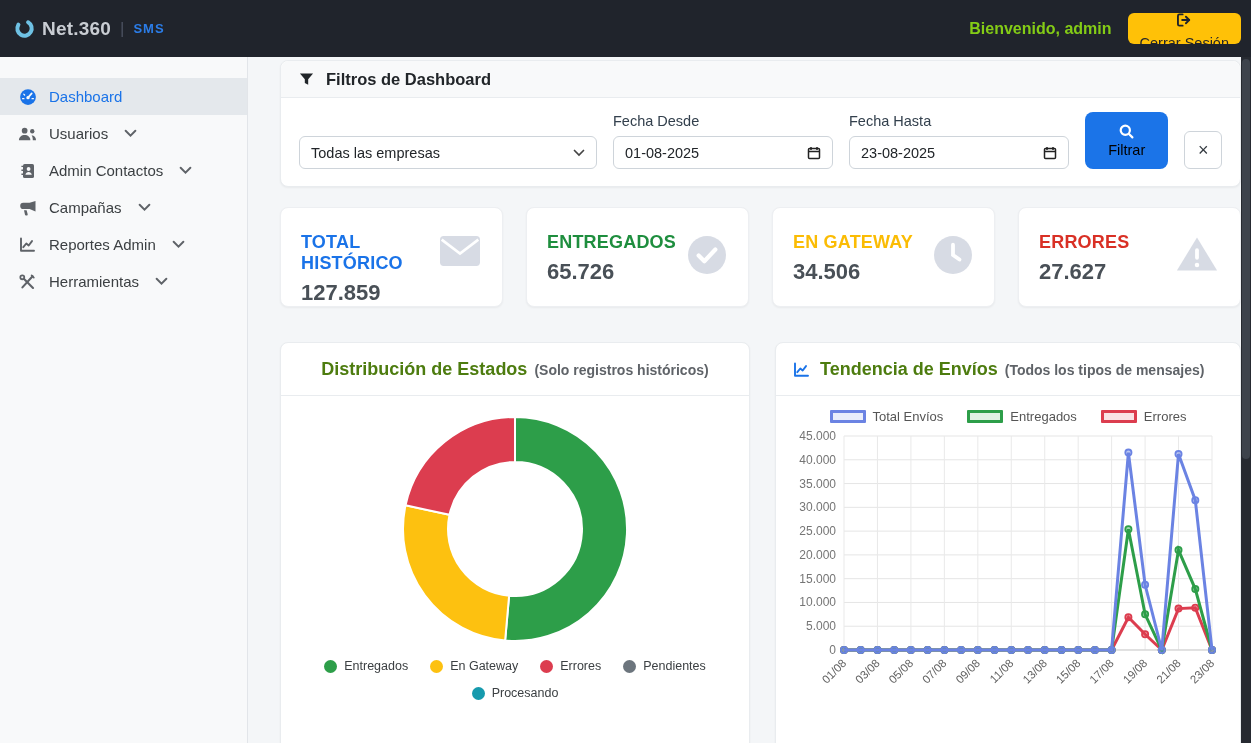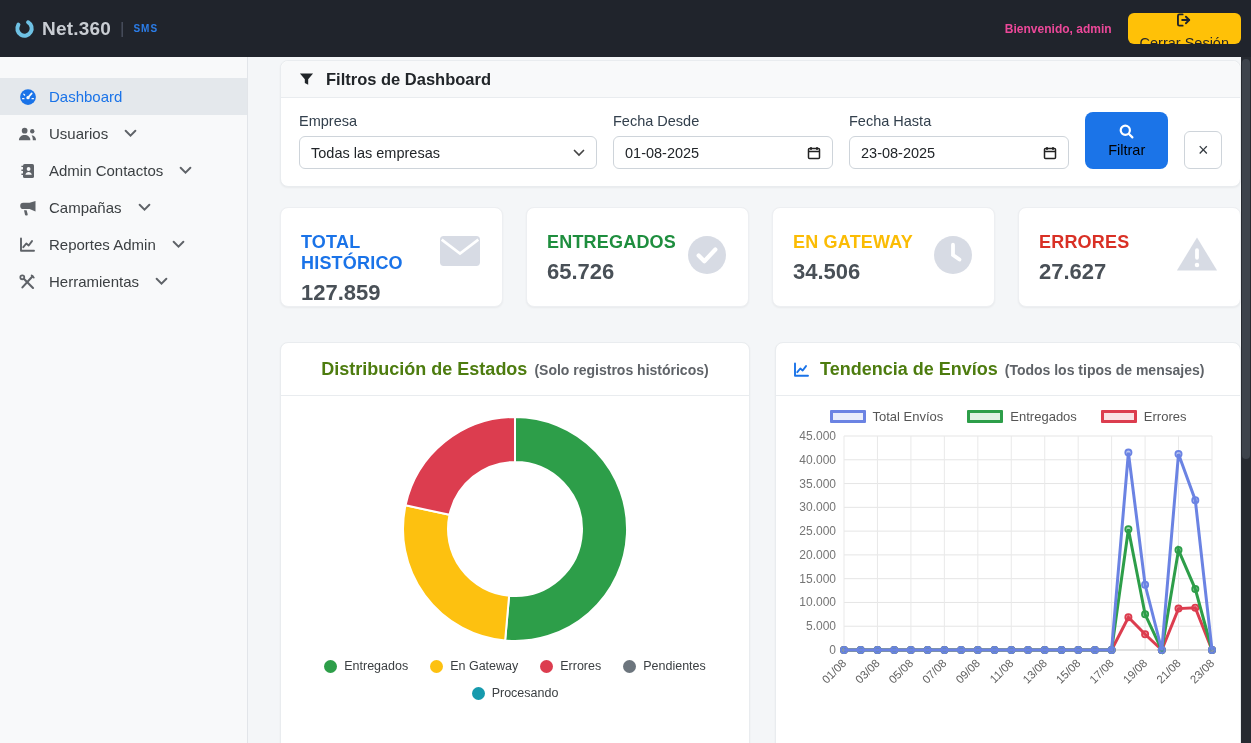--- a/index.html
+++ b/index.html
@@ -7,23 +7,23 @@
     font-family:"Liberation Sans", sans-serif; }
   .app { position:relative; width:1251px; height:596px;text-decoration:underline; }
 
   
   .navbar { position:absolute; top:0; left:0; width:1251px; height:57px; background:#20242c;
     display:flex; align-items:center; justify-content:space-between; padding:0 10px 0 14px; z-index:5; }
   .brand { display:flex; align-items:center; gap:7px; cursor:pointer; }
   .brand-icon { display:flex; }
   .brand-text { color:#c9cdd3; font-size:19px; font-weight:bold; letter-spacing:.2px; }
   .brand-sep { color:#4a5160; font-size:17px; margin:0 2px; }
-  .brand-sub { color:#2b7de9; font-size:10px; font-weight:bold; letter-spacing:1px; }
+  .brand-sub { color:#2b7de9; font-size:13px; font-weight:bold; letter-spacing:1px; }
   .nav-right { display:flex; align-items:center; gap:16px; }
-  .welcome { color:#ec4899; font-size:12px; font-weight:600; }
+  .welcome { color:#84cc16; font-size:16px; font-weight:600; }
   .logout-btn { background:#ffc107; border:none; border-radius:6px; height:31px; padding:0 12px;
     display:flex; align-items:center; gap:8px; font-size:14.5px; color:#1f232b;
     font-family:inherit; cursor:pointer;flex-direction:column; }
 
   
   .sidebar { position:absolute; top:57px; left:0; width:248px; height:686px; background:#f8f9fa;
     border-right:1px solid #e2e5e9; padding-top:21px; }
   .side-item { display:flex; align-items:center; gap:12px; height:37px; padding:0 18px;
     color:#3c4043; font-size:15px; cursor:pointer; }
   .side-item .side-icon { width:19px; display:flex; justify-content:center; color:#5f6368; }
@@ -214,21 +214,20 @@
       <div class="filter-head">
         <span style="display:flex">
           <svg width="15" height="14" viewBox="0 0 16 14">
               <path d="M1 1h14l-5.2 6.3V13l-3.6-1.7V7.3z" fill="#212529"></path>
             </svg>
         </span>
         <span class="filter-title">Filtros de Dashboard</span>
       </div>
       <div class="filter-body">
         <div class="field">
-          <label>Empresa</label>
           <div class="control select-ctl">
             <span>Todas las empresas</span>
             <span style="display:flex">
               <svg width="12" height="8" viewBox="0 0 12 8" fill="none" stroke="#444" stroke-width="1.7" stroke-linecap="round">
                   <path d="M1.5 1.5 6 6l4.5-4.5"></path>
                 </svg>
             </span>
           </div>
         </div>
         <div class="field">

